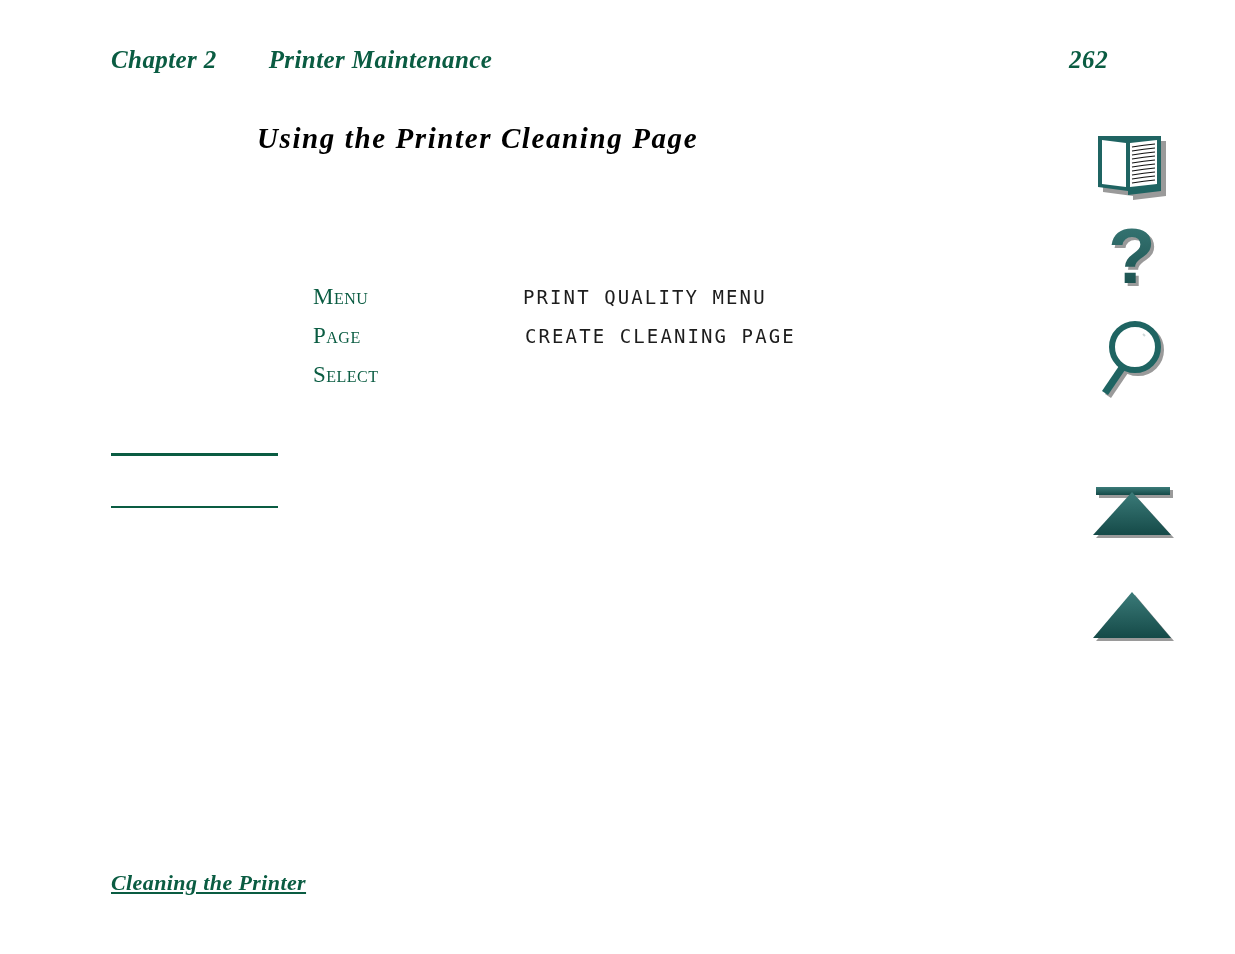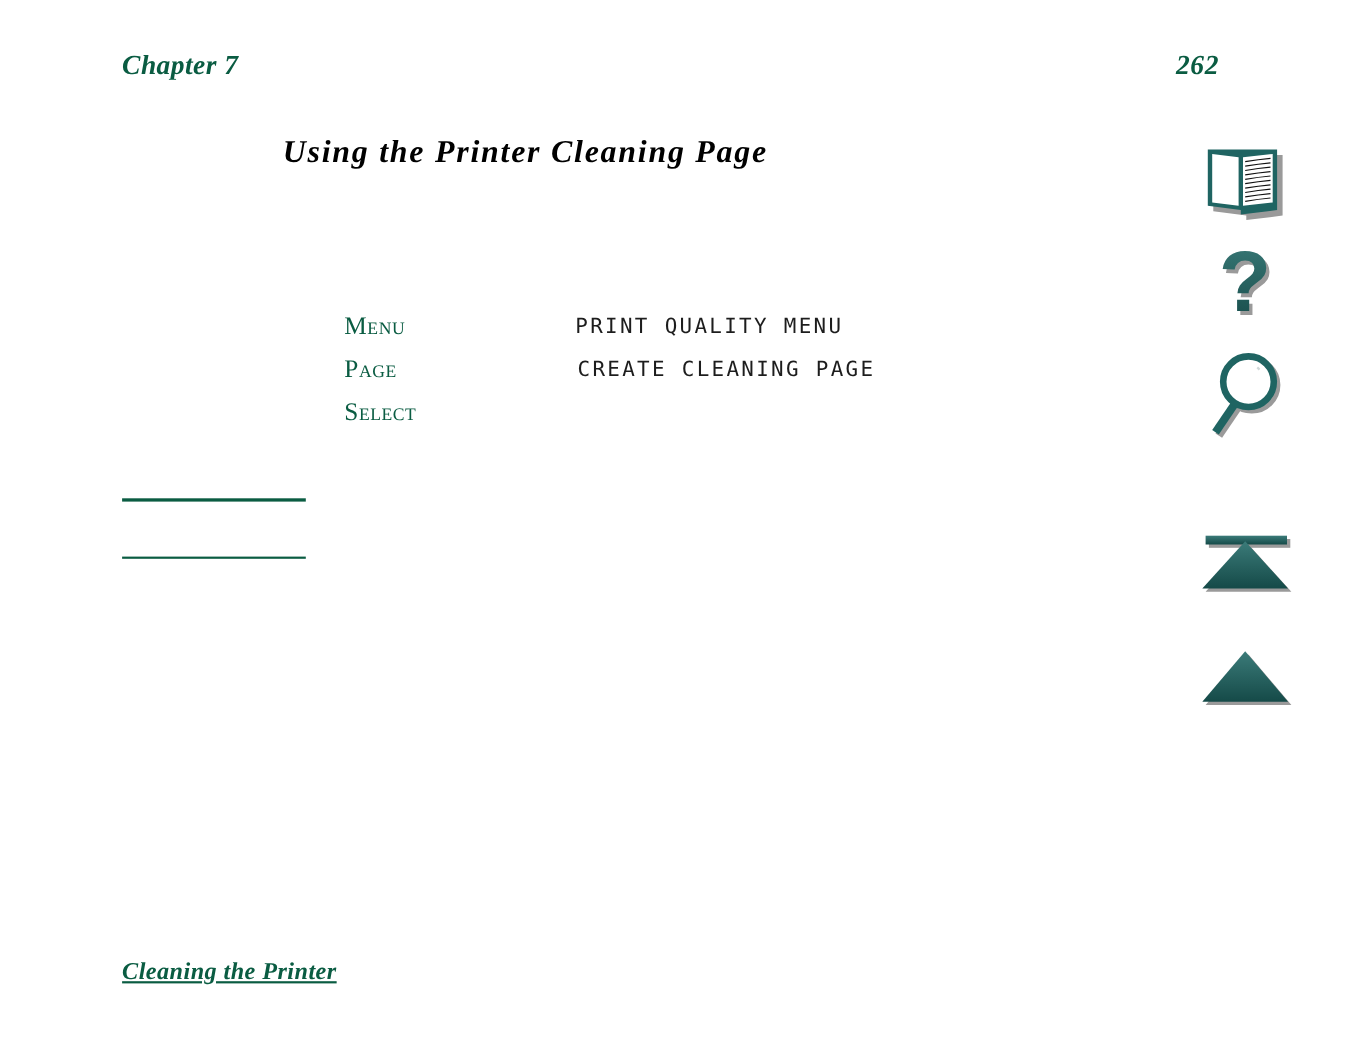--- a/index.html
+++ b/index.html
@@ -150,21 +150,22 @@
   .icon-top       { top: 365px; }
   .icon-prev      { top: 468px; }
   .nav-icon svg { display: block; overflow: visible; }
 </style>
 </head>
 <body>
 
 <div class="page">
 
   <div class="running-header">
-    <span class="chapter-label">Chapter 7</span>
+    <span class="chapter-label">Chapter 2</span>
+    <span class="chapter-title">Printer Maintenance</span>
   </div>
 
   <div class="page-number">262</div>
 
   <h1 class="section-title">Using the Printer Cleaning Page</h1>
 
   <div class="cp-block">
 
     <div class="cp-row">
       <span class="cp-key">Menu</span>

